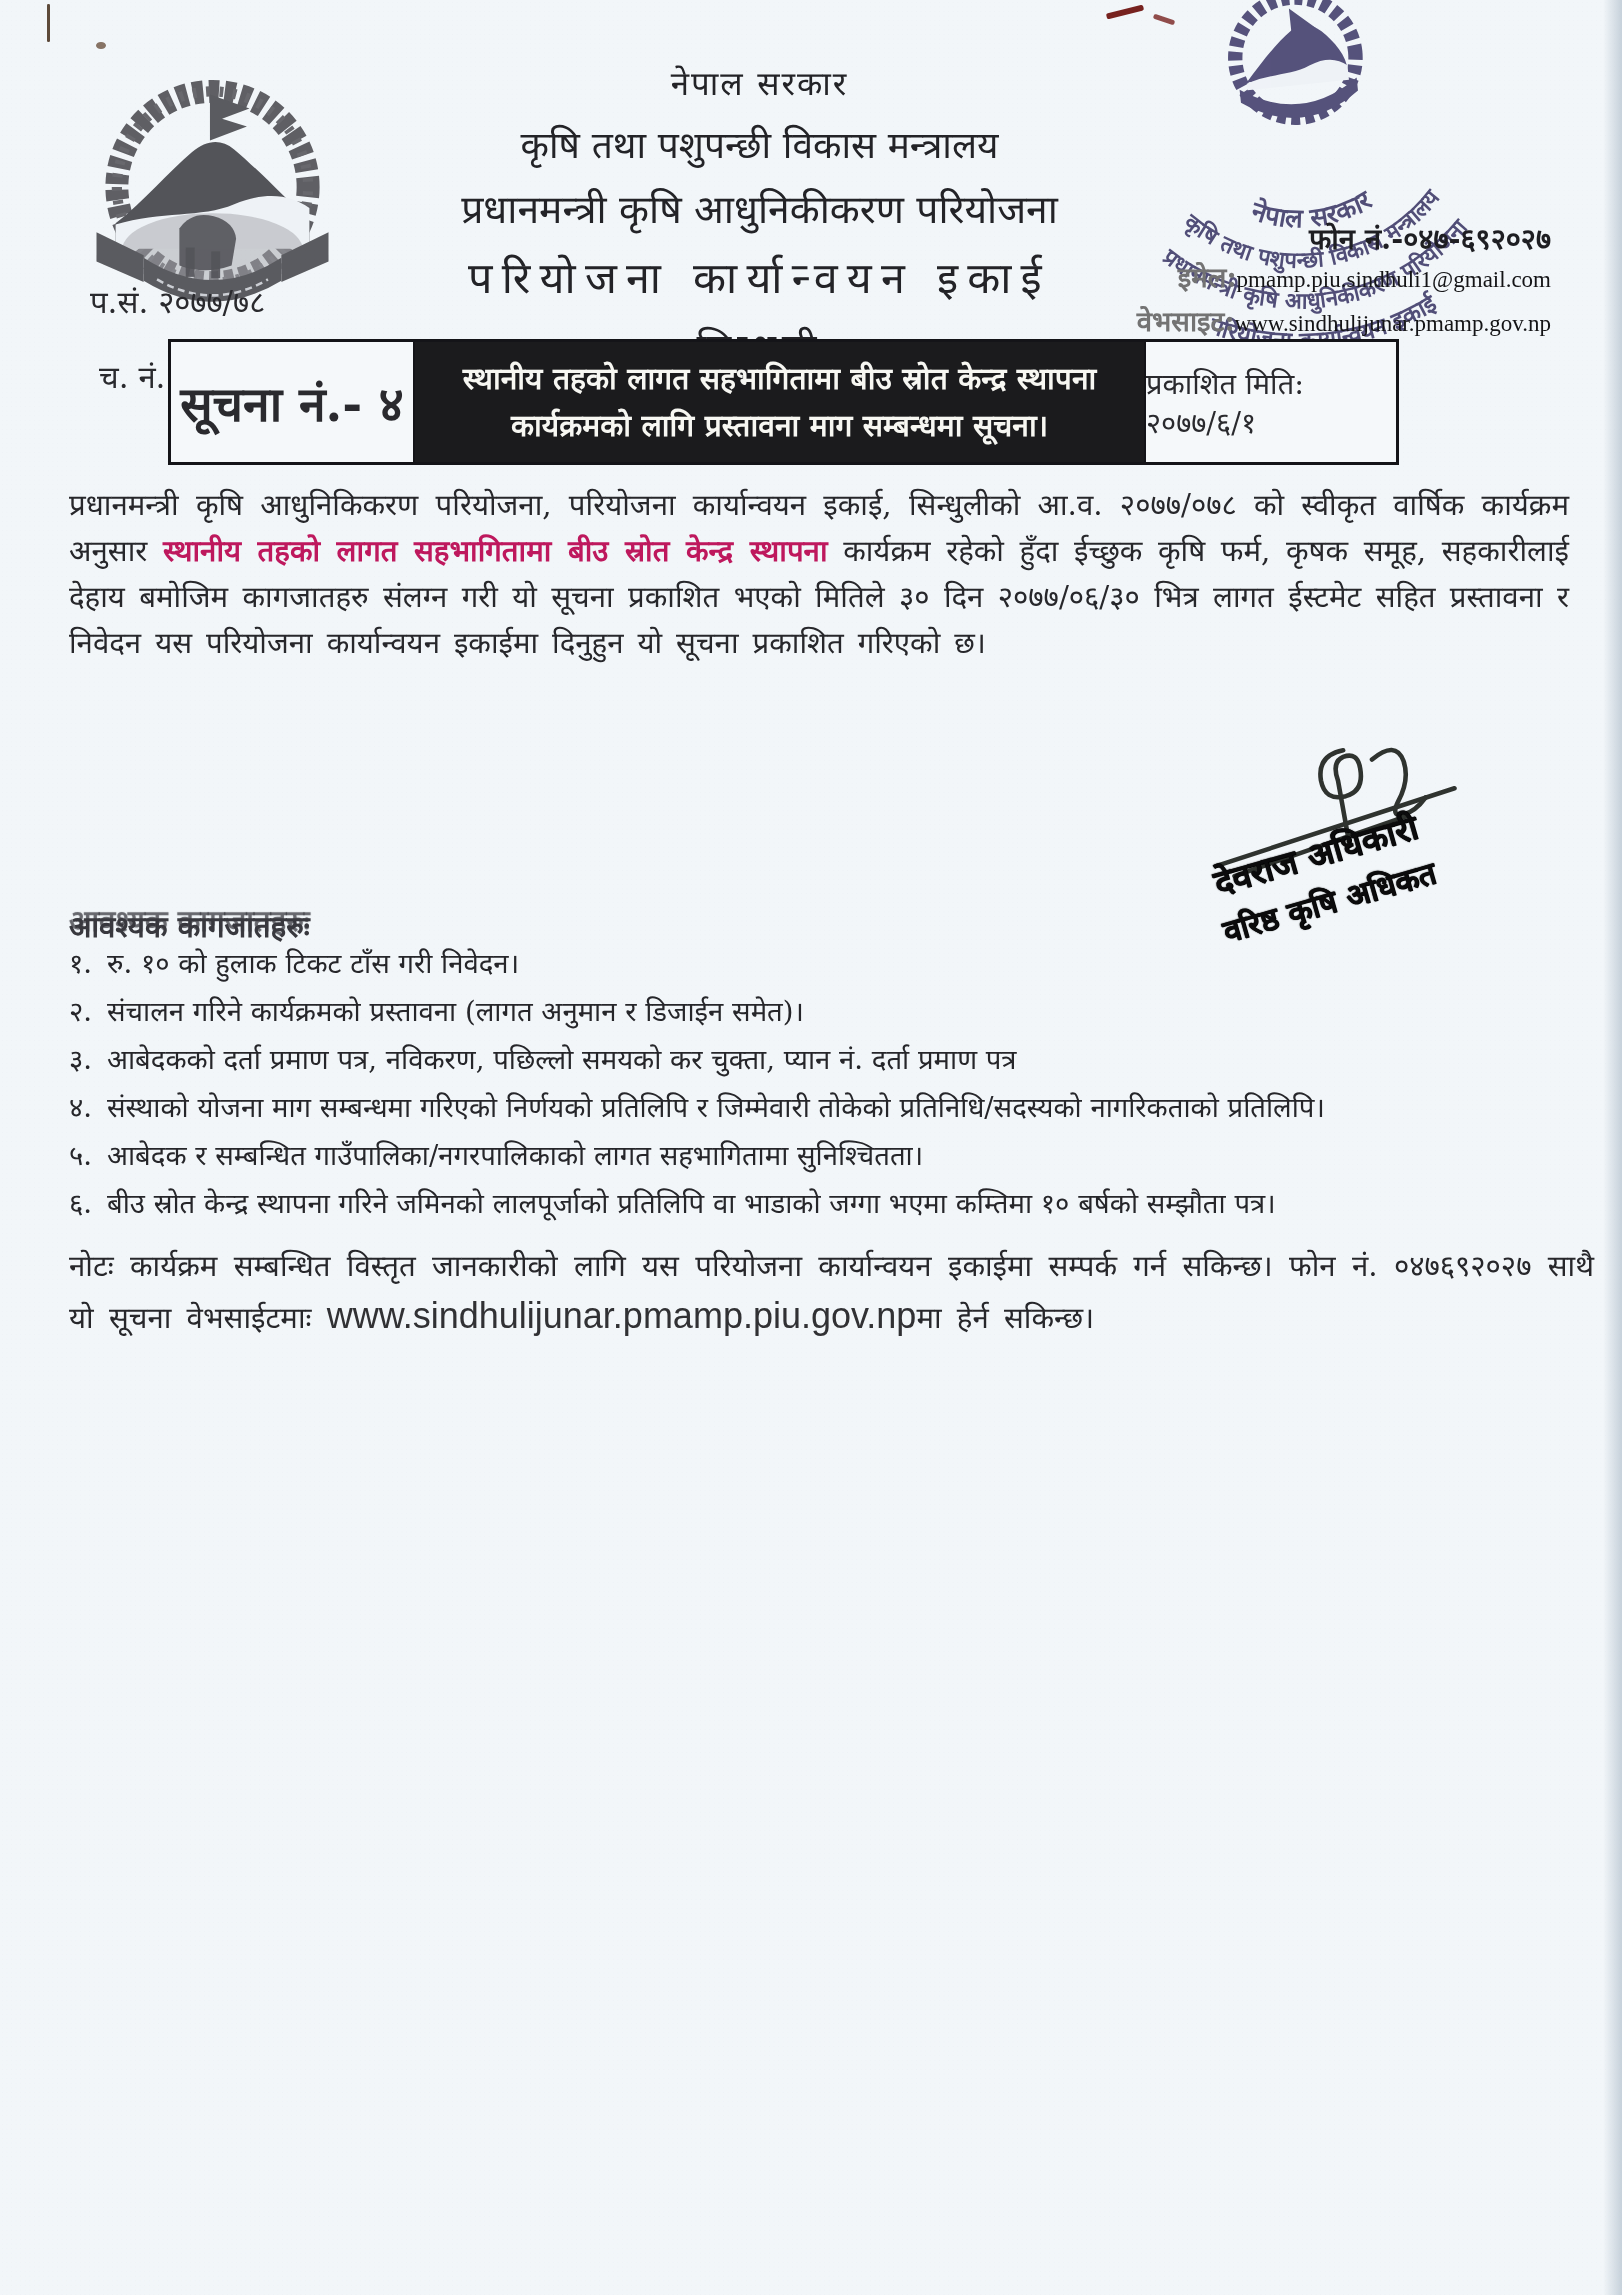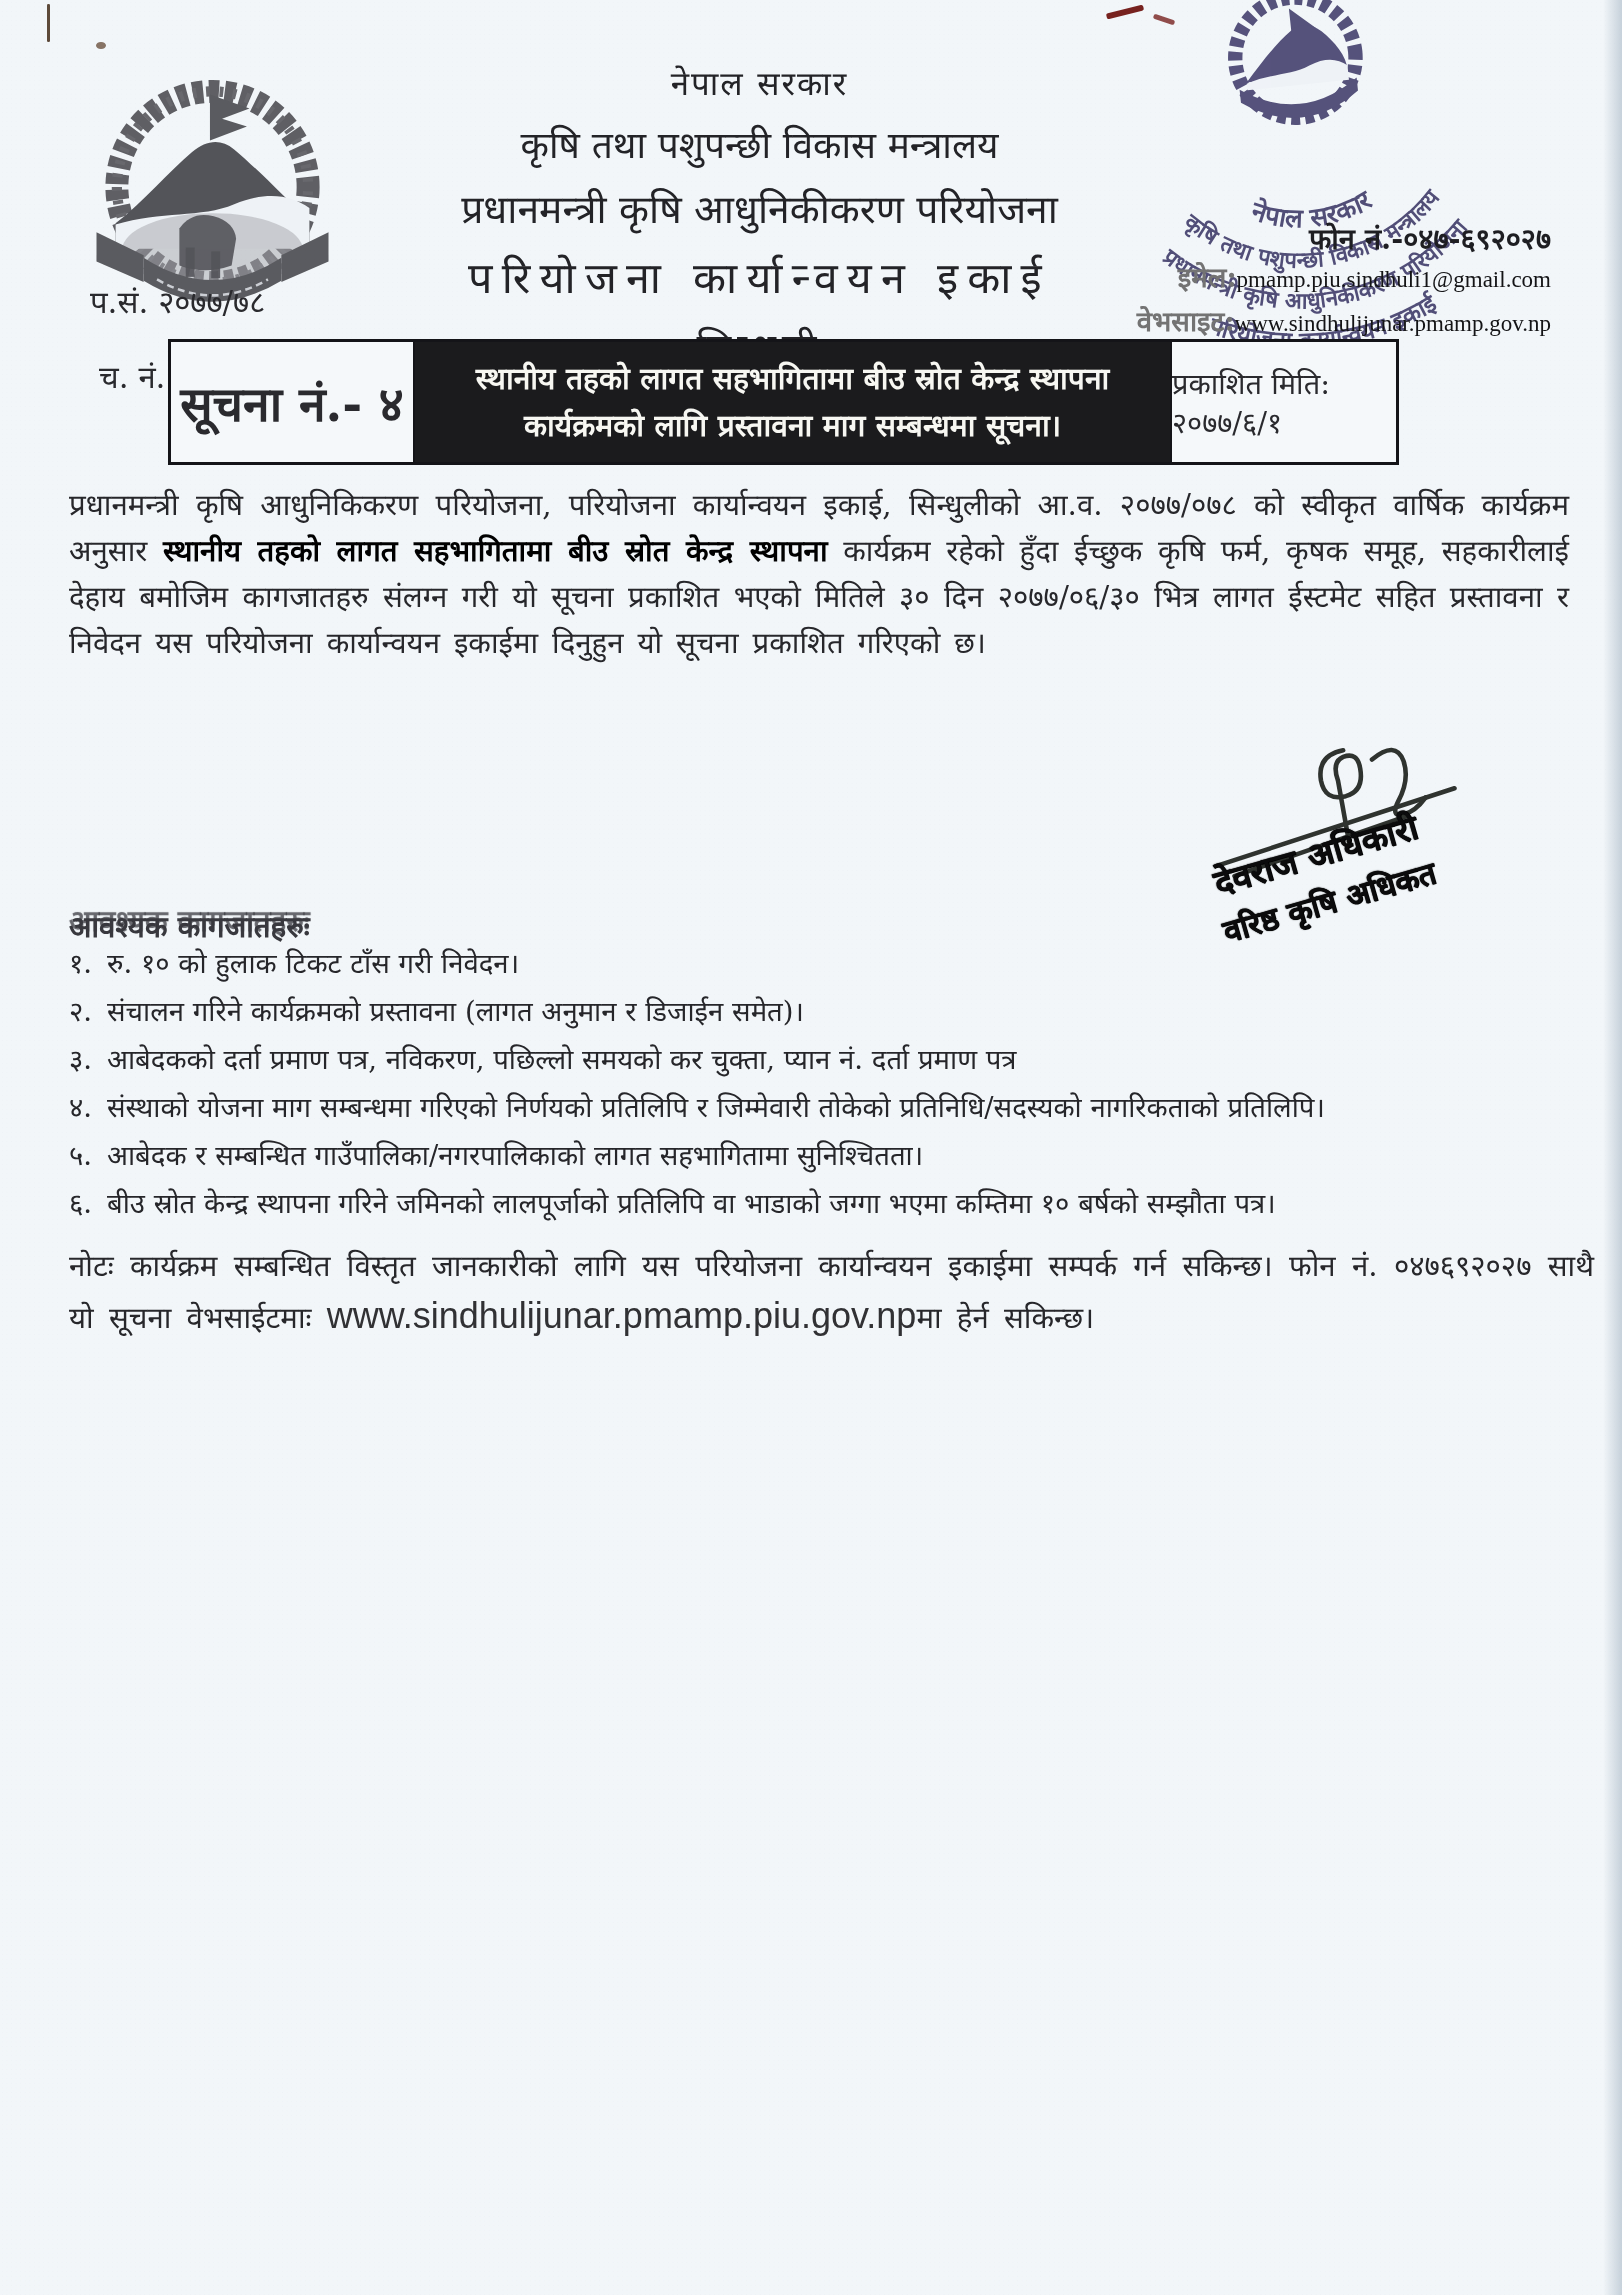--- a/index.html
+++ b/index.html
@@ -24,24 +24,24 @@
   .contact .ph{font-size:29px;font-weight:bold;color:#1e1e22;}
   .contact .lat{font-family:"Liberation Serif",serif;font-weight:normal;font-size:23px;color:#141416;}
   .contact .dev{font-size:27.5px;font-weight:bold;color:#737373;}
   
   .refno{left:90px;top:280px;font-size:31px;}
   .chno{left:99px;top:355px;font-size:31px;}
   
   .nrow{left:168px;top:339px;width:1225px;height:120px;border:3.3px solid #141418;display:flex;background:#f5f8fa;}
   .nrow .c1{width:242px;display:flex;align-items:center;justify-content:center;font-size:48px;font-weight:bold;border-right:2.6px solid #141418;}
   .nrow .c2{flex:1;background:#1b1b1d;color:#f7f7f2;display:flex;align-items:center;justify-content:center;text-align:center;font-size:30px;font-weight:bold;line-height:47px;padding:3.9px 29px;border-right:2.6px solid #141418;}
-  .nrow .c3{width:224px;display:flex;align-items:center;justify-content:center;font-size:29px;border-radius:28px;}
+  .nrow .c3{width:250px;display:flex;align-items:center;justify-content:center;font-size:29px;border-radius:28px;}
   
   .para{left:69px;top:482px;width:1500px;font-size:29.4px;line-height:46px;text-align:justify;word-spacing:4.6px;color:#27272b;}
-  .para b{color:#000000;}
+  .para b{color:#be185d;}
   
   .sigstamp{left:1106px;top:830px;width:432px;text-align:center;transform:rotate(-16deg);color:#0b0b0c;font-family:"DejaVu Sans",sans-serif;}
   .sigstamp .n{font-size:34px;font-weight:bold;text-shadow:0.7px 0.7px 0 #000,0 0 1.3px #000;}
   .sigstamp .d{font-size:31px;font-weight:bold;margin-top:5.2px;text-shadow:0.7px 0.7px 0 #000,0 0 1.3px #000;}
   
   .docshead{left:69px;top:906px;font-size:29.4px;font-weight:bold;color:#38383e;text-shadow:0 -5.9px 0.7px rgba(55,55,62,0.75);}
   .docs{left:69px;top:948px;width:1512px;}
   .docs .it{display:flex;font-size:27.5px;line-height:31px;margin-bottom:17px;color:#26262a;}
   .docs .no{width:38px;flex:none;}
   

